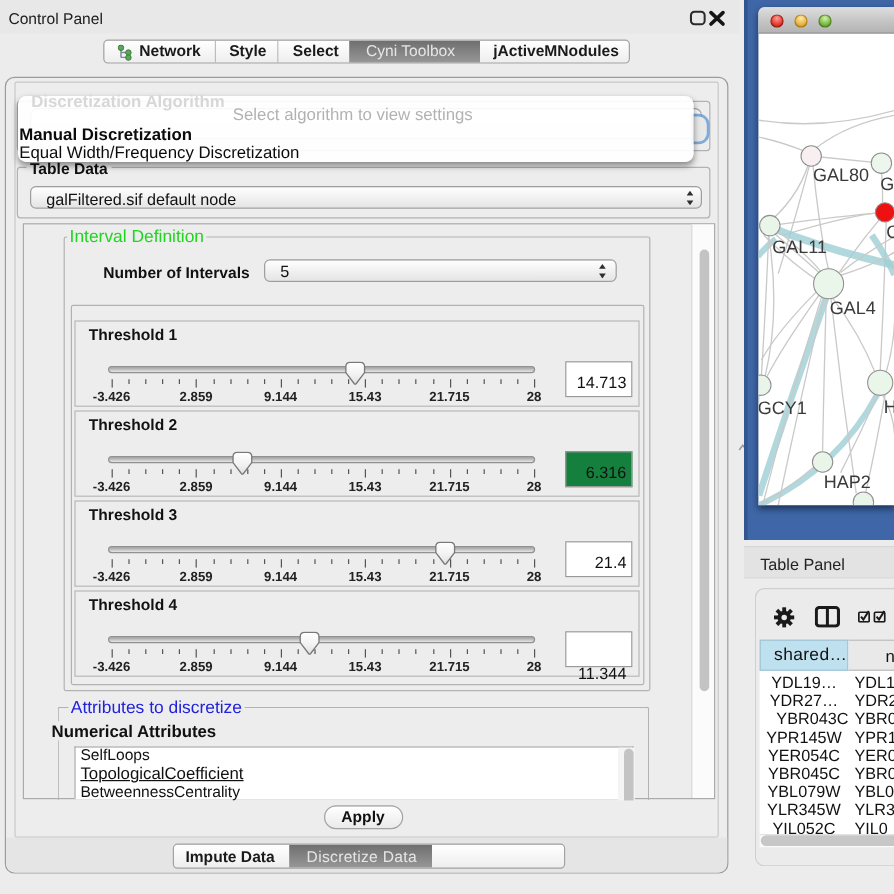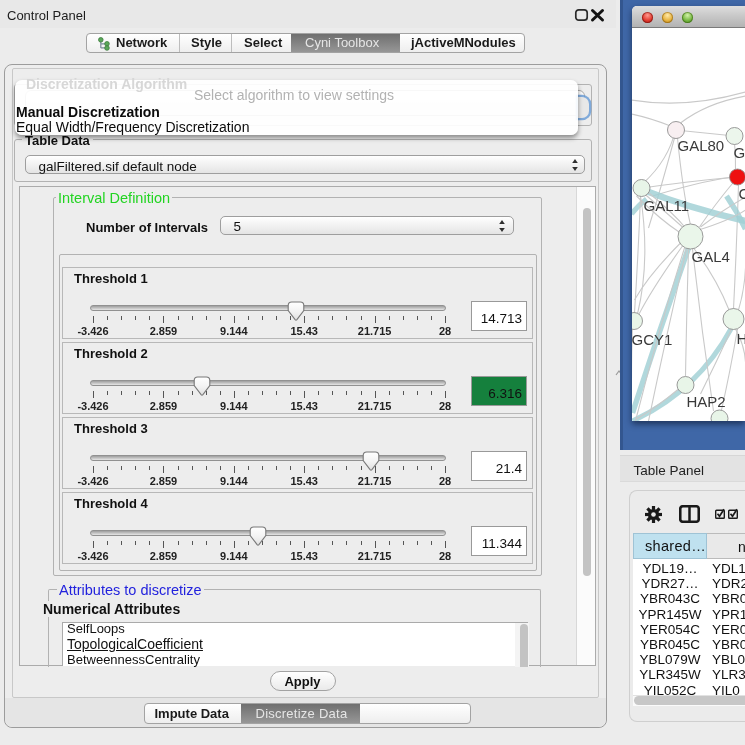--- a/index.html
+++ b/index.html
@@ -265,21 +265,21 @@
           <path d="M1.2 9.5 L1.2 4.5 Q1.2 1 4.7 1 L13.3 1 Q16.8 1 16.8 4.5 L16.8 9.5 L9.9 18.6 Q9 19.7 8.1 18.6 Z" fill="url(#g3)" stroke="#787878" stroke-width="1.1"></path>
           <defs>
             <linearGradient id="g3" x1="0" y1="0" x2="0" y2="1">
               <stop offset="0" stop-color="#ffffff"></stop>
               <stop offset="0.55" stop-color="#f2f2f2"></stop>
               <stop offset="1" stop-color="#e0e0e0"></stop>
             </linearGradient>
           </defs>
         </svg>
         <div class="abs" style="left:408px;top:33px;width:56px;height:30px;background:#fff;border:1px solid #999;">
-          <div style="font-size:13.5px;color:#111;text-align:right;margin:9px 4px 0 0;">11.344</div>
+          <div style="font-size:13.5px;color:#111;text-align:right;margin:27px 4px 0 0;">11.344</div>
         </div>
       </div>
     </div>
 
   <div class="abs" style="left:47.5px;top:588.5px;width:493.5px;height:78px;border:1px solid #b2b2b2;border-bottom:none;border-radius:2px 2px 0 0;"></div>
   <div class="abs" style="left:57px;top:581.5px;font-size:14.5px;color:#2222dd;background:#ededed;padding:0 2px;">Attributes to discretize</div>
   <div class="abs" style="left:43px;top:601px;font-size:14px;font-weight:700;color:#111;background:#ededed;">Numerical Attributes</div>
   <div class="abs" style="left:62px;top:621.5px;width:466px;height:44.5px;background:#ffffff;border:1px solid #aaa;border-bottom:none;">
     <div class="abs" style="left:4px;top:-1.5px;font-size:13px;color:#111;">SelfLoops</div>
     <div class="abs" style="left:4px;top:13.8px;font-size:14px;color:#111;text-decoration:underline;">TopologicalCoefficient</div>
@@ -403,21 +403,21 @@
     <path d="M2.5 5.8 L4.5 8.3 L9 1.2" stroke="#1a1a1a" stroke-width="1.7" fill="none"></path>
     <rect x="13.7" y="2.2" width="8.6" height="8.1" rx="0.8" fill="none" stroke="#1a1a1a" stroke-width="1.4"></rect>
     <path d="M15.5 5.8 L17.5 8.3 L22 1.2" stroke="#1a1a1a" stroke-width="1.7" fill="none"></path>
   </svg>
 
   <div class="abs" style="left:633px;top:533px;width:112px;height:162px;background:#fff;overflow:hidden;" id="tbl">
       <div class="abs" style="left:0;top:28px;width:74px;text-align:center;font-size:13.5px;color:#111;">YDL19…</div>
       <div class="abs" style="left:79px;top:28px;width:40px;font-size:13.5px;color:#111;">YDL1</div>
       <div class="abs" style="left:0;top:43.2px;width:74px;text-align:center;font-size:13.5px;color:#111;">YDR27…</div>
       <div class="abs" style="left:79px;top:43.2px;width:40px;font-size:13.5px;color:#111;">YDR2</div>
-      <div class="abs" style="left:0;top:58.4px;width:74px;text-align:center;font-size:13.5px;color:#111;">YBR043C</div>
+      <div class="abs" style="left:0;top:58.4px;width:74px;text-align:right;font-size:13.5px;color:#111;">YBR043C</div>
       <div class="abs" style="left:79px;top:58.4px;width:40px;font-size:13.5px;color:#111;">YBR0</div>
       <div class="abs" style="left:0;top:73.6px;width:74px;text-align:center;font-size:13.5px;color:#111;">YPR145W</div>
       <div class="abs" style="left:79px;top:73.6px;width:40px;font-size:13.5px;color:#111;">YPR1</div>
       <div class="abs" style="left:0;top:88.8px;width:74px;text-align:center;font-size:13.5px;color:#111;">YER054C</div>
       <div class="abs" style="left:79px;top:88.8px;width:40px;font-size:13.5px;color:#111;">YER0</div>
       <div class="abs" style="left:0;top:104px;width:74px;text-align:center;font-size:13.5px;color:#111;">YBR045C</div>
       <div class="abs" style="left:79px;top:104px;width:40px;font-size:13.5px;color:#111;">YBR0</div>
       <div class="abs" style="left:0;top:119.19999999999999px;width:74px;text-align:center;font-size:13.5px;color:#111;">YBL079W</div>
       <div class="abs" style="left:79px;top:119.19999999999999px;width:40px;font-size:13.5px;color:#111;">YBL0</div>
       <div class="abs" style="left:0;top:134.39999999999998px;width:74px;text-align:center;font-size:13.5px;color:#111;">YLR345W</div>

